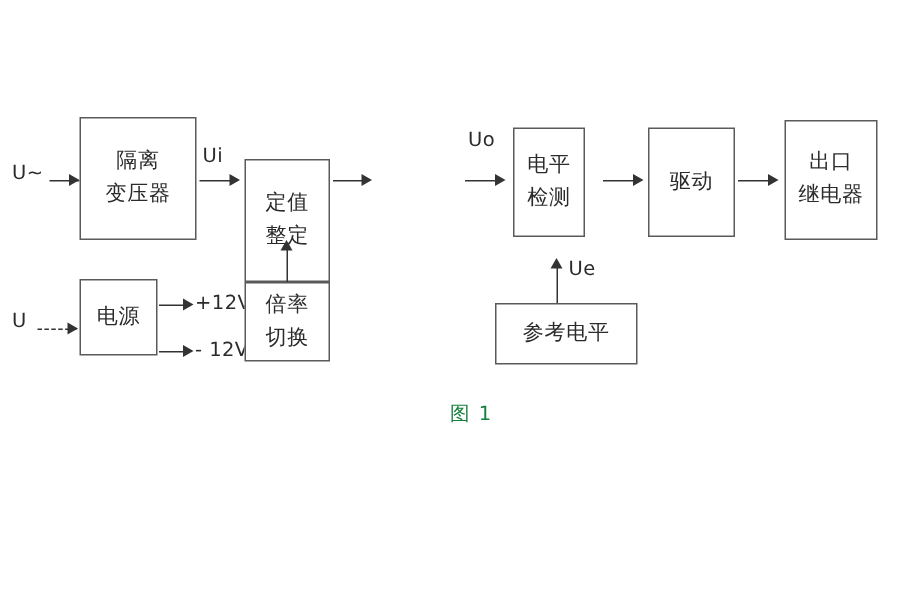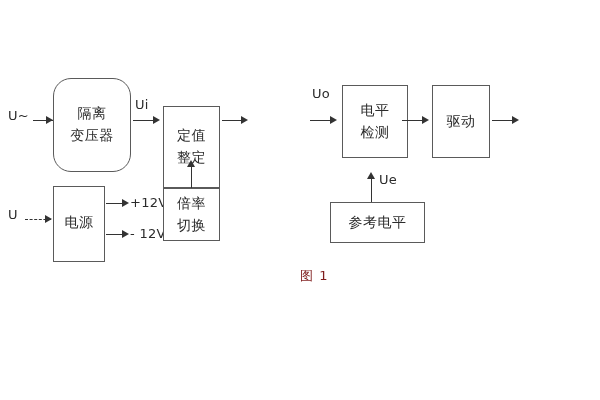--- a/index.html
+++ b/index.html
@@ -72,34 +72,34 @@
     position: absolute;
     width: 0; height: 0;
     border-left: 4.5px solid transparent;
     border-right: 4.5px solid transparent;
     border-bottom: 7px solid #333333;
   }
   .caption {
     position: absolute;
     white-space: nowrap;
     font-size: 13px;
-    color: #7f1d1d;
+    color: #15803d;
     letter-spacing: 1px;
   }
 </style>
 </head>
 <body>
 
 <div id="canvas">
 
   <div class="lbl" style="left:8px; top:108px;">U~</div>
   <div class="hline" style="left:33px; top:120px; width:20px;"></div>
   <div class="arrowR" style="left:46px; top:115.5px;"></div>
 
-  <div class="box" style="left:53px; top:78px; width:78px; height:94px;border-radius:18px;">
+  <div class="box" style="left:53px; top:78px; width:78px; height:82px;">
     <span class="ln">隔离</span>
     <span class="ln">变压器</span>
   </div>
 
   <div class="lbl" style="left:135px; top:97px;">Ui</div>
   <div class="hline" style="left:133px; top:120px; width:22px;"></div>
   <div class="arrowR" style="left:153px; top:115.5px;"></div>
 
   <div class="box" style="left:163px; top:78px; width:57px; height:82px;margin-top:28px;">
     <span class="ln">定值</span>
@@ -107,41 +107,45 @@
   </div>
 
   <div class="hline" style="left:222px; top:120px; width:20px;"></div>
   <div class="arrowR" style="left:241px; top:115.5px;"></div>
 
 
   <div class="lbl" style="left:312px; top:86px;">Uo</div>
   <div class="hline" style="left:310px; top:120px; width:22px;"></div>
   <div class="arrowR" style="left:330px; top:115.5px;"></div>
 
-  <div class="box" style="left:342px; top:85px; width:66px; height:73px;">
+  <div class="box" style="left:342px; top:85px; width:48px; height:73px;">
     <span class="ln">电平</span>
     <span class="ln">检测</span>
   </div>
 
   <div class="hline" style="left:402px; top:120px; width:22px;"></div>
   <div class="arrowR" style="left:422px; top:115.5px;"></div>
 
   <div class="box single" style="left:432px; top:85px; width:58px; height:73px;">
     <span class="ln">驱动</span>
   </div>
 
   <div class="hline" style="left:492px; top:120px; width:22px;"></div>
   <div class="arrowR" style="left:512px; top:115.5px;"></div>
 
+  <div class="box" style="left:523px; top:80px; width:62px; height:80px;">
+    <span class="ln">出口</span>
+    <span class="ln">继电器</span>
+  </div>
 
   <div class="lbl" style="left:8px; top:207px;">U</div>
   <div class="hline dashed" style="left:25px; top:219px; width:26px;"></div>
   <div class="arrowR" style="left:45px; top:214.5px;"></div>
 
-  <div class="box single" style="left:53px; top:186px; width:52px; height:76px;font-family:Liberation Mono, monospace;">
+  <div class="box single" style="left:53px; top:186px; width:52px; height:51px;">
     <span class="ln">电源</span>
   </div>
 
   <div class="hline" style="left:106px; top:203px; width:18px;"></div>
   <div class="arrowR" style="left:122px; top:198.5px;"></div>
   <div class="lbl" style="left:130px; top:195px;">+12V</div>
 
   <div class="hline" style="left:106px; top:234px; width:18px;"></div>
   <div class="arrowR" style="left:122px; top:229.5px;"></div>
   <div class="lbl" style="left:130px; top:226px;">- 12V</div>

